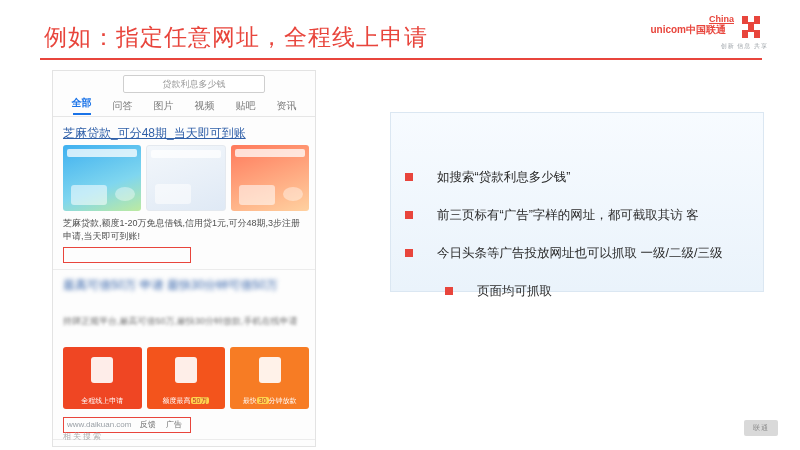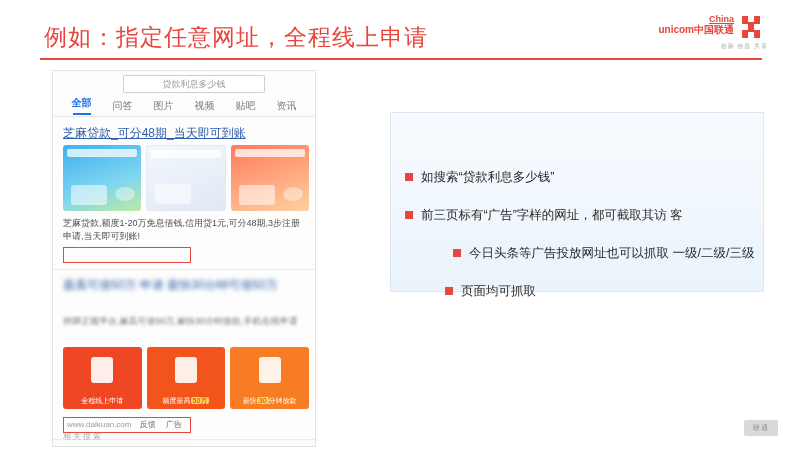--- a/index.html
+++ b/index.html
@@ -62,21 +62,21 @@
     top: 2px;
     text-align: left;
     font-size: 9px;
     line-height: 10px;
     color: #e8453c;
     font-weight: bold;
     text-decoration: underline;
   }
   .logo-cn {
     position: absolute;
-    right: 36px;
+    right: 44px;
     top: 12px;
     text-align: right;
     font-size: 10px;
     line-height: 11px;
     color: #e8453c;
     font-weight: bold;
     white-space: nowrap;
     margin-left: 16px;
   }
   .logo-sub {
@@ -326,36 +326,36 @@
     width: 372px;
     height: 178px;
     background: linear-gradient(180deg,#f7fbff 0%,#eaf3fb 100%);
     border: 1px solid #dbe7f2;
   }
   .bullet {
     position: absolute;
     left: 14px;
     display: flex;
     align-items: flex-start;
-    gap: 8px;
+    gap: 24px;
     font-size: 12.5px;
     color: #2a2a2a;
     line-height: 16px;
     white-space: nowrap;
   }
   .bullet .sq {
     width: 8px;
     height: 8px;
     background: #e8453c;
     margin-top: 4px;
     flex: 0 0 auto;
   }
   .b1 { top: 56px; }
   .b2 { top: 94px; }
-  .b3 { top: 132px; margin-left: 48px; }
+  .b3 { top: 132px; }
   .b4 { top: 170px; padding-left: 40px; }
 
   
   .badge {
     position: absolute;
     right: 22px;
     bottom: 14px;
     width: 34px;
     height: 16px;
     background: #d9d9d9;

